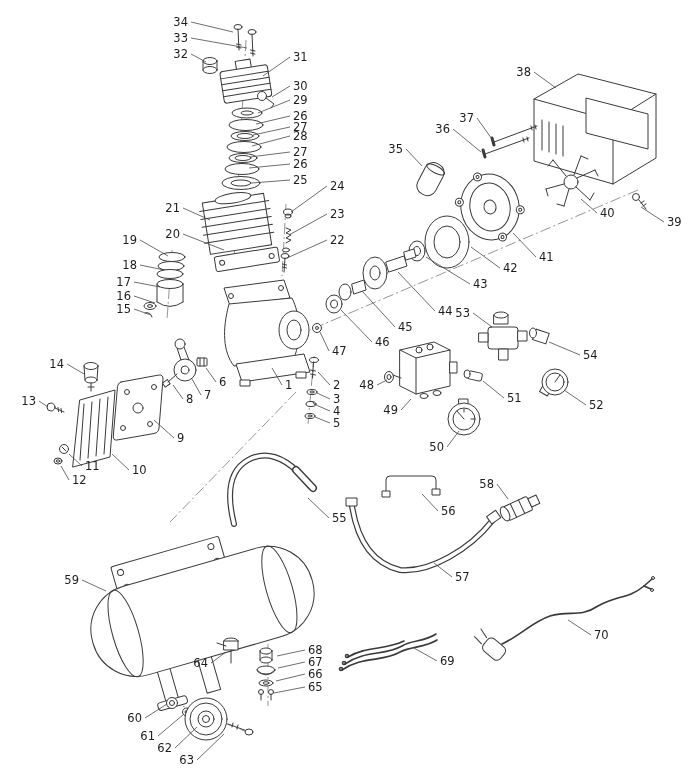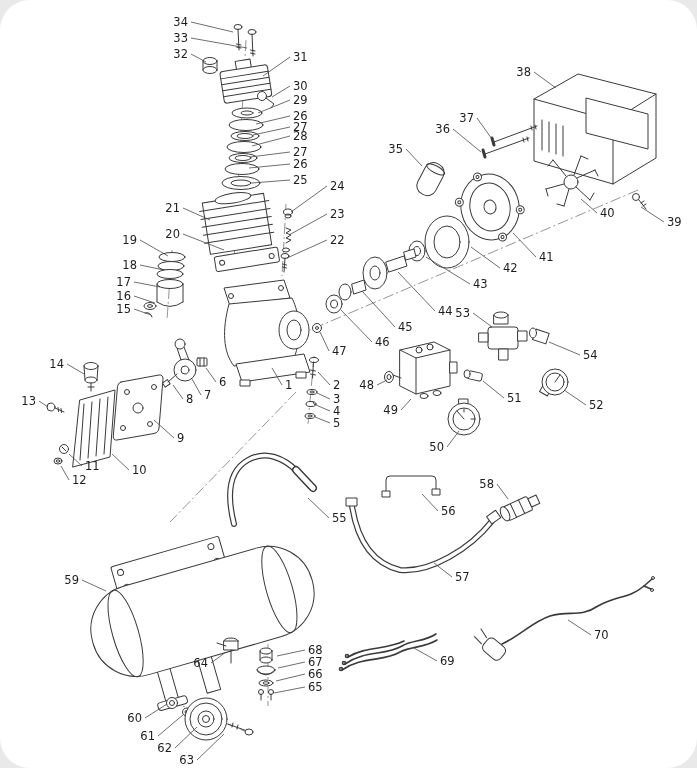--- a/index.html
+++ b/index.html
@@ -1,17 +1,17 @@
 <!DOCTYPE html>
 <html><head>
 <meta charset="utf-8">
 <style>
   html,body{margin:0;padding:0;background:#e9e9e9;}
   .canvas{position:relative;width:697px;height:768px;background:#ffffff;margin:0 auto;overflow:hidden;
-          font-family:"DejaVu Sans", sans-serif;border-radius:30px;}
+          font-family:"DejaVu Sans", sans-serif;}
   svg{display:block}
   .ln{fill:none;stroke:#3a3a3a;stroke-width:1;stroke-linecap:round;stroke-linejoin:round}
   .fw{fill:#ffffff;stroke:#3a3a3a;stroke-width:1;stroke-linejoin:round}
   .thick{fill:none;stroke:#3a3a3a;stroke-width:6;stroke-linecap:round;stroke-linejoin:round}
   .thickw{fill:none;stroke:#ffffff;stroke-width:3.6;stroke-linecap:round;stroke-linejoin:round}
   .tube{fill:none;stroke:#3a3a3a;stroke-width:8;stroke-linecap:round;stroke-linejoin:round}
   .tubew{fill:none;stroke:#ffffff;stroke-width:5.2;stroke-linecap:round;stroke-linejoin:round}
   .wire{fill:none;stroke:#3a3a3a;stroke-width:1.6;stroke-linecap:round}
   .cl{fill:none;stroke:#7a7a7a;stroke-width:0.8;stroke-dasharray:11 3 2 3}
   .leader{stroke:#4a4a4a;stroke-width:0.8}

